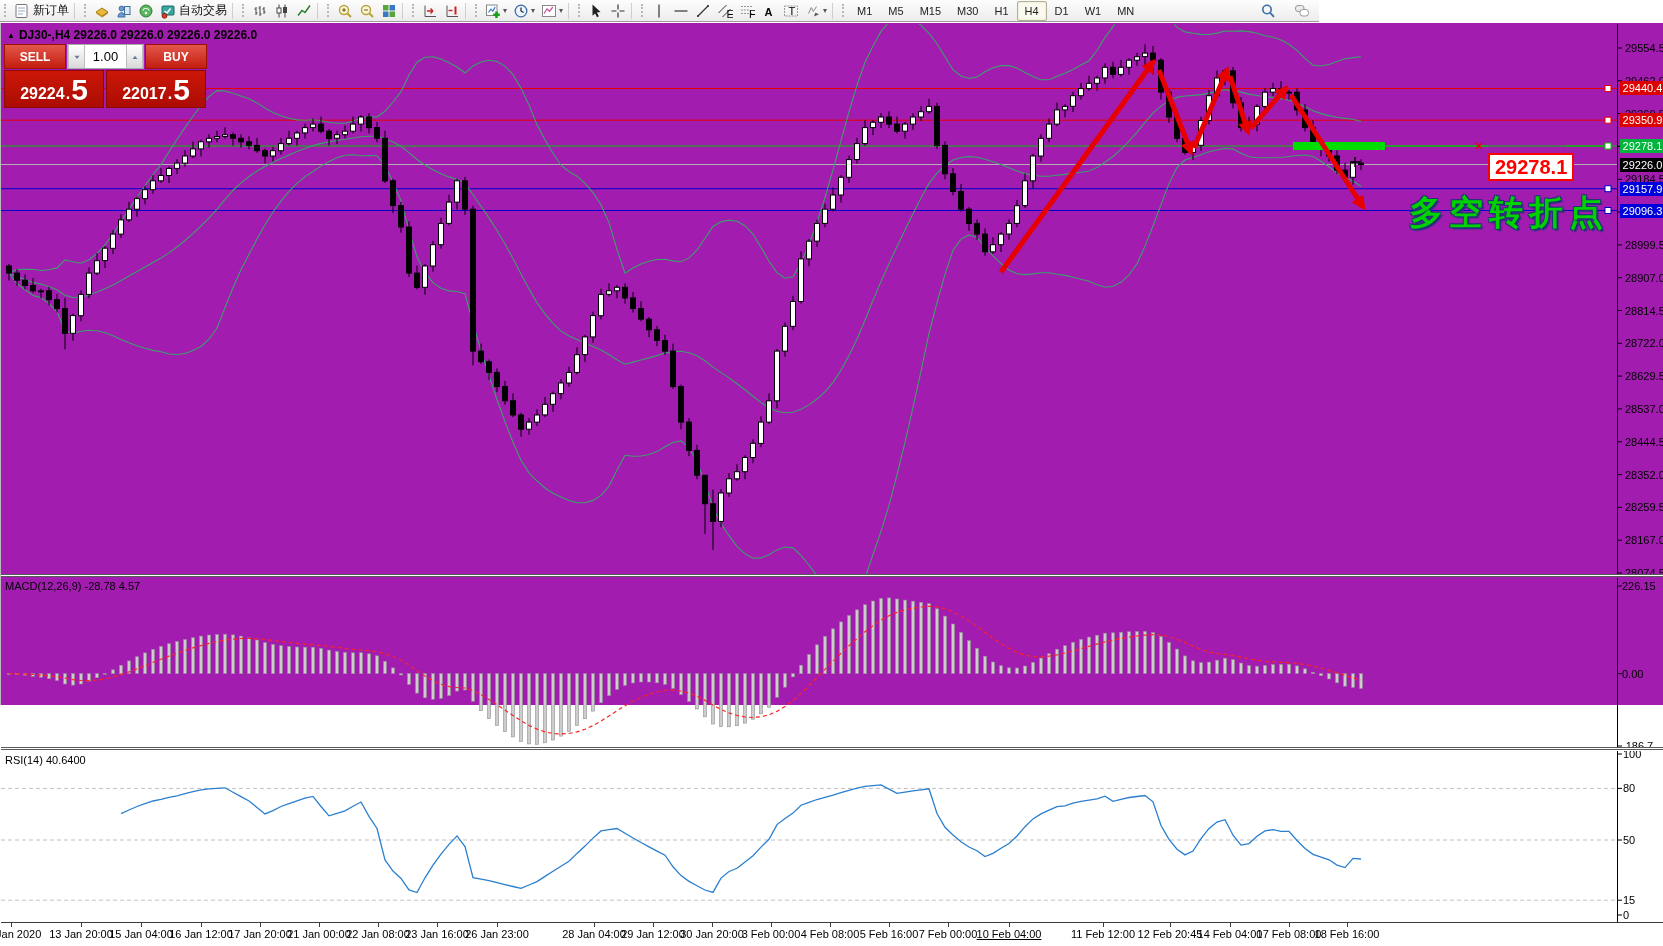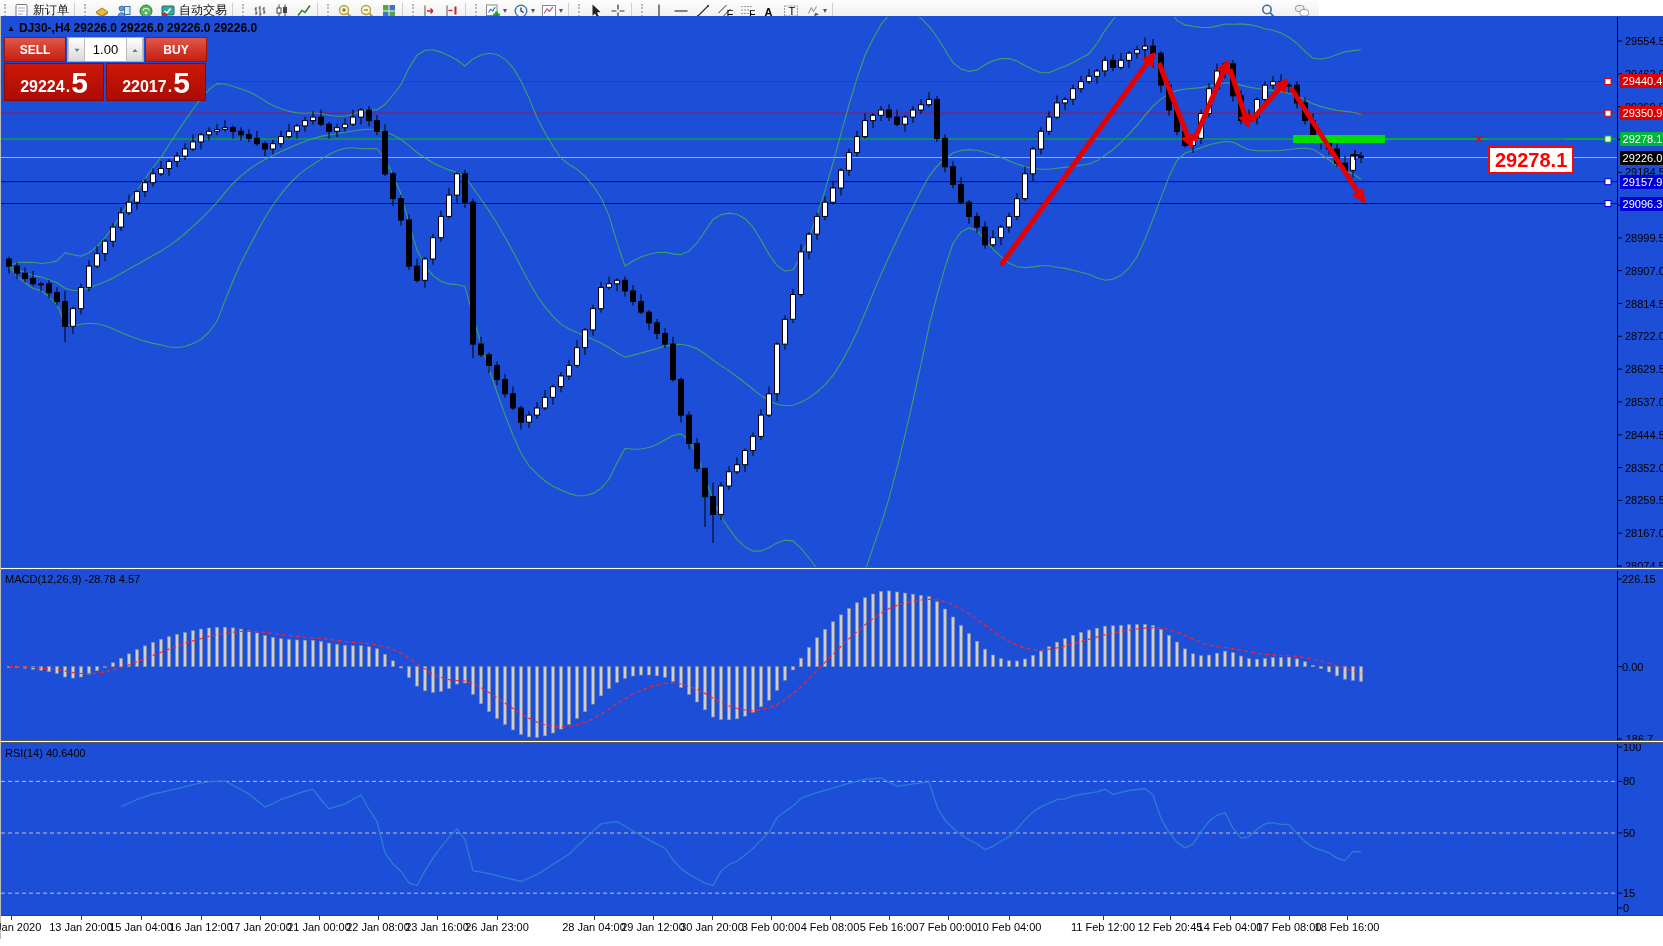--- a/index.html
+++ b/index.html
@@ -18,21 +18,21 @@
             padding:0 2px; border:1px solid transparent; border-radius:2px; cursor:default; }
   .tb-btn .lbl { font-size:12px; color:#111; margin-left:3px; white-space:nowrap; }
   .tb-btn .dd { font-size:8px; color:#555; margin-left:2px; }
   .tb-btn svg { display:block; }
   .tf-btn { height:20px; padding:0 7px; font-size:11px; color:#222; display:flex; align-items:center;
             border:1px solid transparent; border-radius:2px; }
   .tf-btn.active { background:#fbfaee; border-color:#b0af94; box-shadow:inset 0 0 2px #d8d6b8; }
   .tb-right { position:absolute; right:6px; top:0; height:22px; display:flex; align-items:center; gap:12px; }
 
   
-  .chart-area { position:absolute; left:0; top:16px; width:1663px; height:923px; background:#1d4ed8; border-left:1px solid #bbb; }
+  .chart-area { position:absolute; left:0; top:23px; width:1663px; height:682px; background:#a21caf; border-left:1px solid #bbb; }
   .chart-header { position:absolute; left:6px; top:5px; font-size:12px; font-weight:bold; color:#000; z-index:6; }
   .chart-header .tri { font-size:8px; margin-right:4px; vertical-align:1px; }
   svg text { font-family:"Liberation Sans",sans-serif; font-size:11px; fill:#000; }
   .psvg { position:absolute; left:0; }
 
   
   .sep { position:absolute; left:0; width:1663px; height:3px; border-top:1px solid #5a5a5a; border-bottom:1px solid #5a5a5a; background:#fff; z-index:4; }
 
   .panel-label { position:absolute; left:4px; font-size:11px; color:#000; z-index:5; }
 
@@ -265,20 +265,32 @@
           </svg>
         </div>
         <div class="tb-btn">
           <svg width="16" height="16" viewBox="0 0 16 16">
             <path d="M3.5 10.5l2.8-6 2 4 3.2-5" fill="none" stroke="#888"></path>
             <path d="M9 13.5l5-2.3-3.7-1.4z" fill="#555"></path>
           </svg>
           <span class="dd">▾</span>
         </div>
         <span class="vsep"></span>
+      </div>
+      <div class="tb-group">
+        <span class="grip"></span>
+        <div class="tf-btn">M1</div>
+        <div class="tf-btn">M5</div>
+        <div class="tf-btn">M15</div>
+        <div class="tf-btn">M30</div>
+        <div class="tf-btn">H1</div>
+        <div class="tf-btn active">H4</div>
+        <div class="tf-btn">D1</div>
+        <div class="tf-btn">W1</div>
+        <div class="tf-btn">MN</div>
       </div>
       <div class="tb-right" id="toolbar-right">
         <div class="tb-btn">
           <svg width="16" height="16" viewBox="0 0 16 16">
             <circle cx="7" cy="6.5" r="4.2" fill="none" stroke="#3b6ea5" stroke-width="1.6"></circle>
             <path d="M10.2 9.8l3.8 4" stroke="#3b6ea5" stroke-width="1.8"></path>
           </svg>
         </div>
         <div class="tb-btn">
           <svg width="16" height="16" viewBox="0 0 16 16">
@@ -937,20 +949,21 @@
         <text x="1622" y="41.4">80</text>
         <line x1="1616" y1="89.0" x2="1621" y2="89.0" stroke="#000"></line>
         <text x="1622" y="93.0">50</text>
         <line x1="1616" y1="149.2" x2="1621" y2="149.2" stroke="#000"></line>
         <text x="1622" y="153.2">15</text>
         <line x1="1616" y1="164.0" x2="1621" y2="164.0" stroke="#000"></line>
         <text x="1622" y="168.0">0</text>
       </svg>
 
     <div class="price-callout" id="price-callout" style="left: 1487px; top: 130px;">29278.1</div>
+    <div class="cn-note" id="cn-note" style="left: 1408px; top: 167px; color: rgb(0, 210, 0);">多空转折点</div>
 
     <div id="chips">
         <div class="chip" style="top: 58px; background: rgb(221, 0, 0);">29440.4</div>
         <div class="chip" style="top: 90px; background: rgb(221, 0, 0);">29350.9</div>
         <div class="chip" style="top: 116px; background: rgb(0, 180, 60);">29278.1</div>
         <div class="chip" style="top: 135px; background: rgb(0, 0, 0);">29226.0</div>
         <div class="chip" style="top: 159px; background: rgb(0, 0, 221);">29157.9</div>
         <div class="chip" style="top: 181px; background: rgb(0, 0, 221);">29096.3</div>
       </div>
 
@@ -980,21 +993,21 @@
         <span class="dlabel" style="left: 711px;">30 Jan 20:00</span>
         <div class="dtick" style="left: 711px;"></div>
         <span class="dlabel" style="left: 770px;">3 Feb 00:00</span>
         <div class="dtick" style="left: 770px;"></div>
         <span class="dlabel" style="left: 829px;">4 Feb 08:00</span>
         <div class="dtick" style="left: 829px;"></div>
         <span class="dlabel" style="left: 888px;">5 Feb 16:00</span>
         <div class="dtick" style="left: 888px;"></div>
         <span class="dlabel" style="left: 947px;">7 Feb 00:00</span>
         <div class="dtick" style="left: 947px;"></div>
-        <span class="dlabel" style="left: 1008px;">10 Feb 04:00</span>
+        <span class="dlabel" style="left: 1008px; text-decoration: underline;">10 Feb 04:00</span>
         <div class="dtick" style="left: 1008px;"></div>
         <span class="dlabel" style="left: 1102px; text-align: center;">11 Feb 12:00</span>
         <div class="dtick" style="left: 1102px;"></div>
         <span class="dlabel" style="left: 1169px;">12 Feb 20:45</span>
         <div class="dtick" style="left: 1169px;"></div>
         <span class="dlabel" style="left: 1229px;">14 Feb 04:00</span>
         <div class="dtick" style="left: 1229px;"></div>
         <span class="dlabel" style="left: 1288px;">17 Feb 08:00</span>
         <div class="dtick" style="left: 1288px;"></div>
         <span class="dlabel" style="left: 1346px;">18 Feb 16:00</span>

